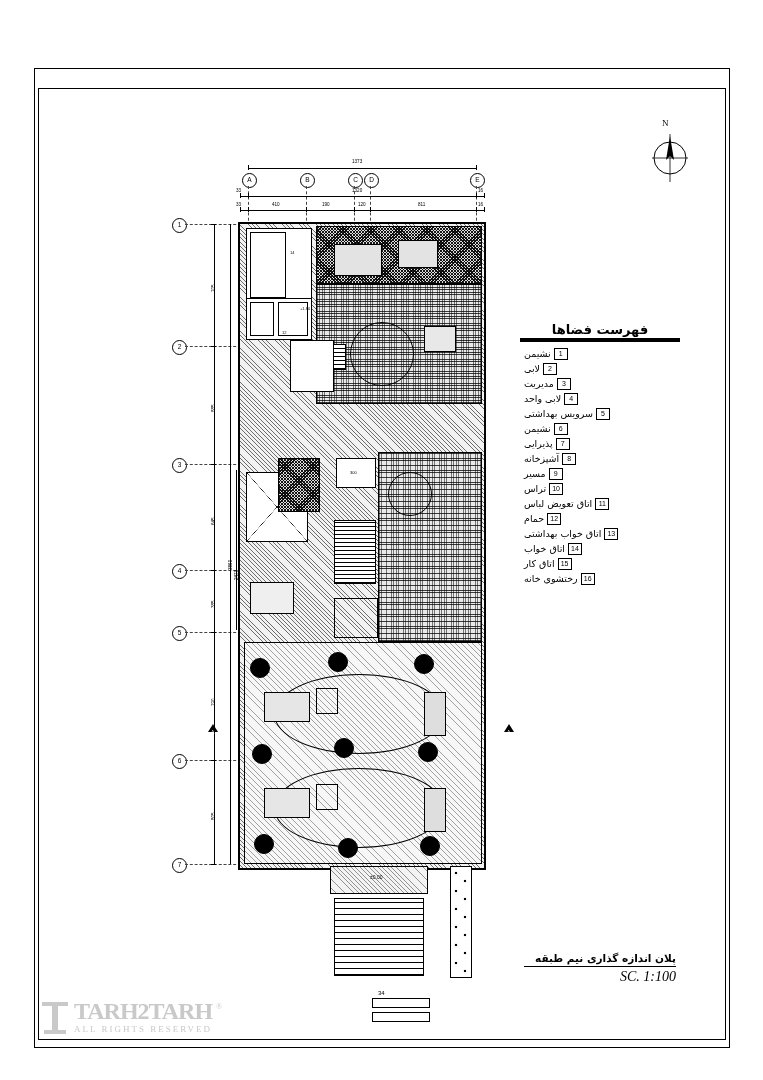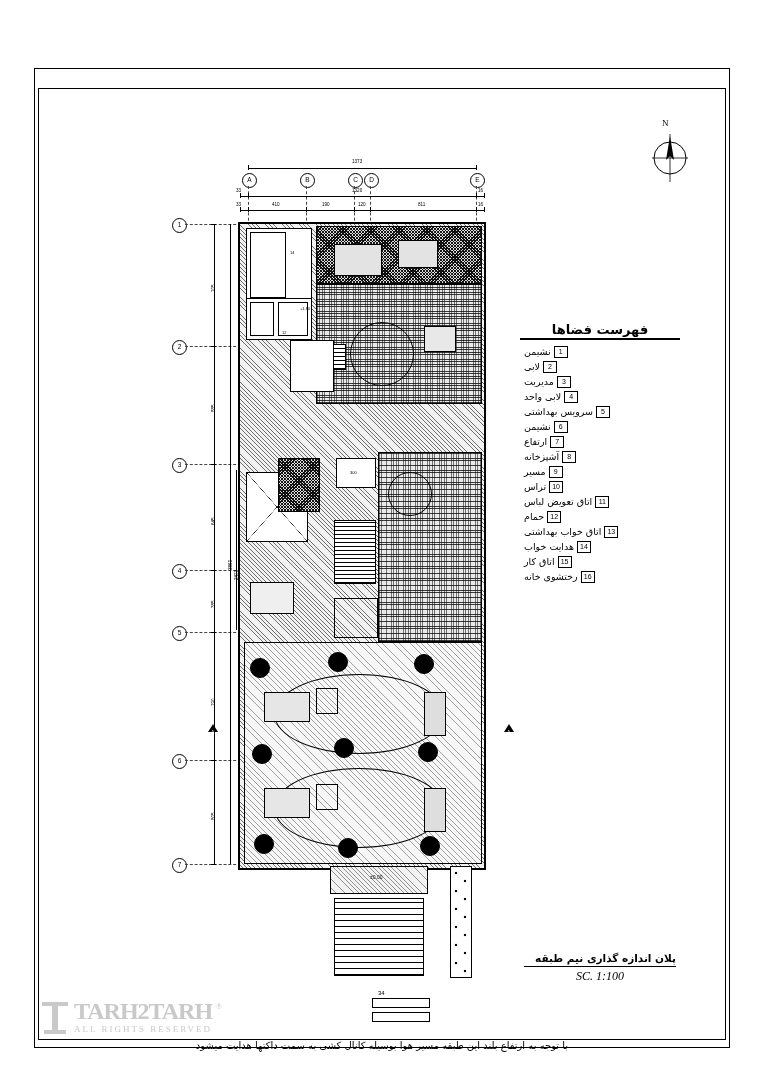--- a/index.html
+++ b/index.html
@@ -64,21 +64,21 @@
     direction: rtl;
     text-align: right;
   }
   .roomlist .title {
     font-family: "DejaVu Sans", sans-serif;
     font-size: 13px;
     font-weight: bold;
     letter-spacing: 1px;
     padding-bottom: 1px;
     margin-bottom: 4px;
-    border-bottom: 2px solid #000000;
+    border-bottom: 4px solid #000000;
     display: inline-block;
     width: 100%;
     text-align: center;
     box-sizing: border-box;
   }
   .roomlist ul {
     list-style: none;
     margin: 0;
     padding: 0;
   }
@@ -325,24 +325,24 @@
     font-weight: bold;
     padding-bottom: 2px;
   }
   .titleblock .rule {
     border-bottom: 1px solid #000;
     width: 100%;
     margin-bottom: 2px;
   }
   .titleblock .t2 {
     font-family: "Liberation Serif", serif;
-    font-size: 12px;
+    font-size: 14px;
     font-style: italic;
     direction: ltr;
-    text-align: center;
+    text-align: right;
   }
 
   
   .footnote {
     position: absolute;
     left: 38px;
     top: 1040px;
     width: 688px;
     text-align: center;
     direction: rtl;
@@ -423,21 +423,21 @@
         </li>
       <li>
           <span class="nm">سرویس بهداشتی</span>
           <span class="num">5</span>
         </li>
       <li>
           <span class="nm">نشیمن</span>
           <span class="num">6</span>
         </li>
       <li>
-          <span class="nm">ارتفاع</span>
+          <span class="nm">پذیرایی</span>
           <span class="num">7</span>
         </li>
       <li>
           <span class="nm">آشپزخانه</span>
           <span class="num">8</span>
         </li>
       <li>
           <span class="nm">مسیر</span>
           <span class="num">9</span>
         </li>
@@ -451,21 +451,21 @@
         </li>
       <li>
           <span class="nm">حمام</span>
           <span class="num">12</span>
         </li>
       <li>
           <span class="nm">اتاق خواب بهداشتی</span>
           <span class="num">13</span>
         </li>
       <li>
-          <span class="nm">هدایت خواب</span>
+          <span class="nm">اتاق خواب</span>
           <span class="num">14</span>
         </li>
       <li>
           <span class="nm">اتاق کار</span>
           <span class="num">15</span>
         </li>
       <li>
           <span class="nm">رختشوی خانه</span>
           <span class="num">16</span>
         </li>
@@ -631,21 +631,20 @@
   <div class="gatepart" style="left:372px; top:998px; width:58px; height:10px;"></div>
   <div class="gatepart" style="left:372px; top:1012px; width:58px; height:10px;"></div>
   <div class="tinytxt" style="left:378px; top:990px; font-size:6px;">34</div>
 
   <div class="titleblock">
     <div class="t1">پلان اندازه گذاری نیم طبقه</div>
     <div class="rule"></div>
     <div class="t2">SC.  1:100</div>
   </div>
 
-  <div class="footnote">با توجه به ارتفاع بلند این طبقه مسیر هوا بوسیله کانال کشی به سمت داکتها هدایت میشود</div>
 
   <div class="watermark">
     <svg class="wm-logo" viewBox="0 0 30 36">
       <rect x="2" y="2" width="26" height="4" fill="#c9c9c9"></rect>
       <rect x="12" y="6" width="6" height="26" fill="#c9c9c9"></rect>
       <rect x="4" y="30" width="22" height="4" fill="#c9c9c9"></rect>
     </svg>
     <div class="wm-main">TARH2TARH</div>
     <div class="wm-reg">®</div>
     <div class="wm-sub">ALL RIGHTS RESERVED</div>

